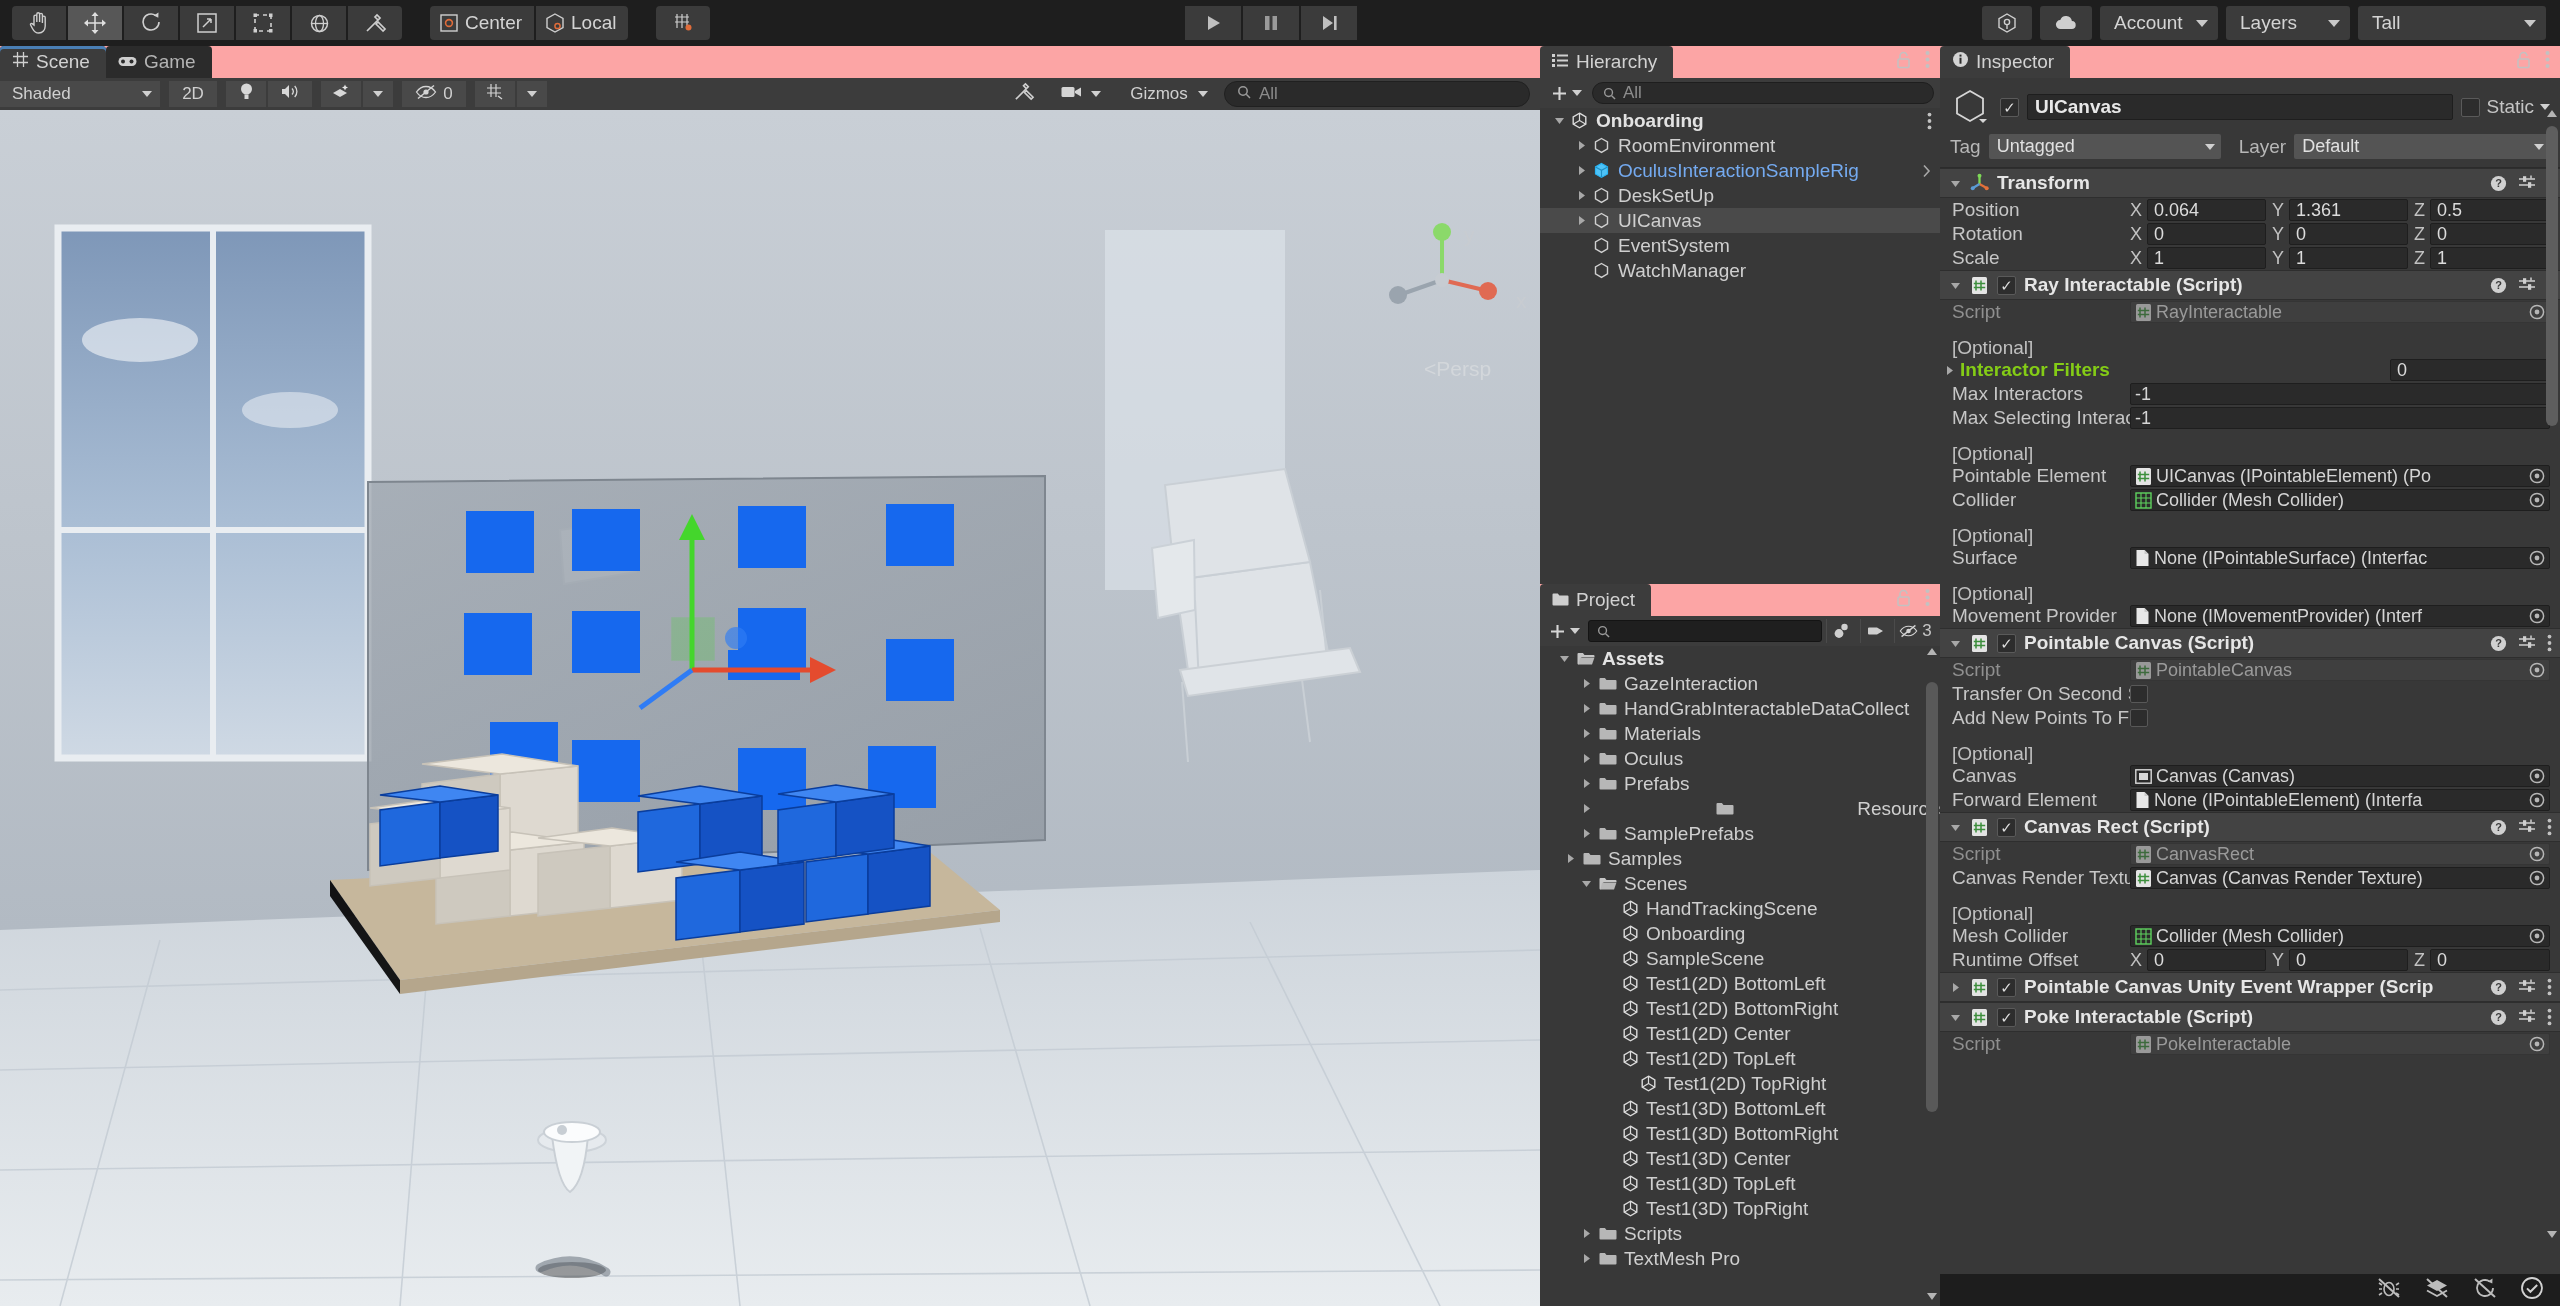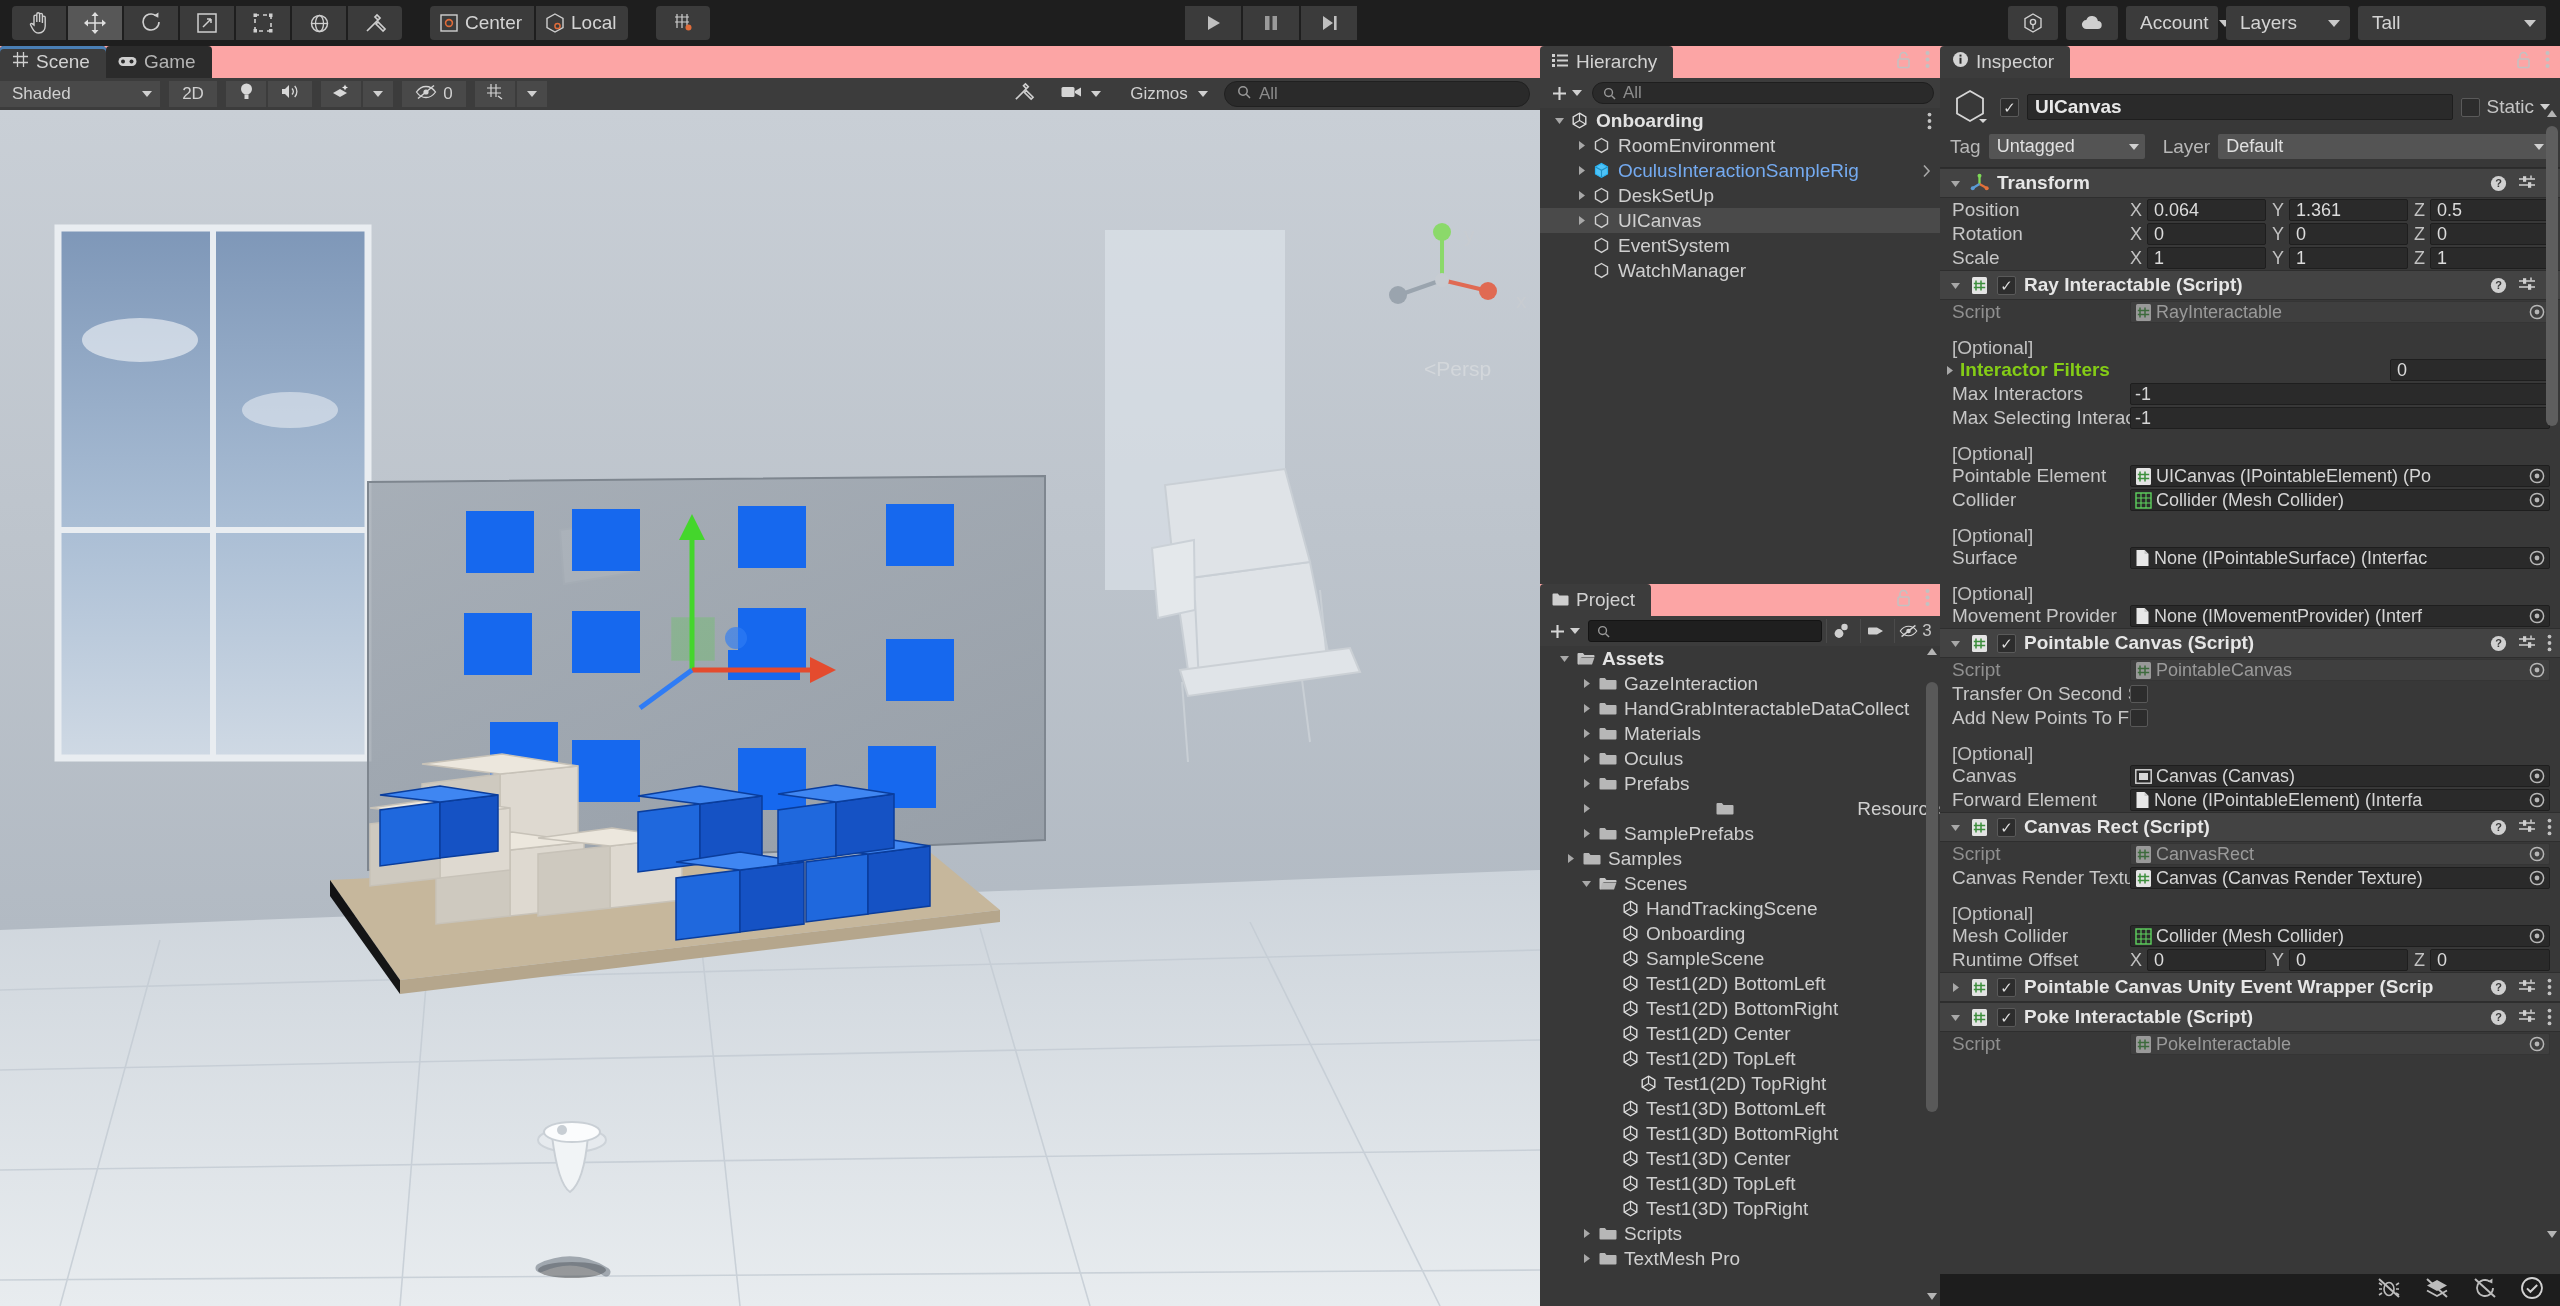--- a/index.html
+++ b/index.html
@@ -37,21 +37,21 @@
   .pivbtn.lastp { border-radius:0 4px 4px 0; }
   .pivbtn .ic { margin-right:5px; display:flex; }
   .playgroup {
     position:absolute; left:1185px; top:6px; display:flex;
   }
   .pbtn { width:56px; height:34px; background:#3b3b3b; display:flex; align-items:center; justify-content:center; cursor:pointer;}
   .pbtn + .pbtn { margin-left:2px; }
   .rightgroup { position:absolute; right:14px; top:6px; display:flex; align-items:center; }
   .rbtn { height:34px; background:#3b3b3b; display:flex; align-items:center; justify-content:center; padding:0 14px; margin-right:8px; border-radius:3px; cursor:pointer; }
   .rdrop { height:34px; background:#3b3b3b; display:flex; align-items:center; justify-content:space-between; padding:0 10px 0 14px; margin-right:8px; border-radius:3px; cursor:pointer; color:#d4d4d4; }
-  .rdrop.acct { width:92px; } .rdrop.layers { width:124px; } .rdrop.tall { width:188px; margin-right:0; }
+  .rdrop.acct { width:118px; } .rdrop.layers { width:124px; } .rdrop.tall { width:188px; margin-right:0; }
   .caret { width:0;height:0;border-left:6px solid transparent;border-right:6px solid transparent;border-top:7px solid #c9c9c9; margin-left:10px;}
 
   
   .panel { position:absolute; background:#383838; }
   .panel-tabbar { height:32px; background:#fca5a5; display:flex; align-items:flex-end; position:relative; }
   .ptab {
     height:32px; background:#3c3c3c; display:flex; align-items:center; gap:7px;
     padding:0 16px 0 12px; color:#d2d2d2; font-size:19px; cursor:pointer;
     border-top-left-radius:4px; border-top-right-radius:4px;
   }
@@ -1146,21 +1146,21 @@
         <span class="chk on"></span>
         <span class="namefield">UICanvas</span>
         <span class="staticbox">
           <span class="chk"></span>
           <span>Static</span>
           <span class="minicaret"></span>
         </span>
       </div>
       <div class="tagrow">
         <span class="lbl-dim">Tag</span>
-        <span class="dropdown" style="width:156px">
+        <span class="dropdown" style="width:232px">
           <span>Untagged</span>
           <span class="minicaret"></span>
         </span>
         <span class="lbl-dim" style="margin-left:10px">Layer</span>
         <span class="dropdown" style="flex:1">
           <span>Default</span>
           <span class="minicaret"></span>
         </span>
       </div>
       <div class="divider"></div>

